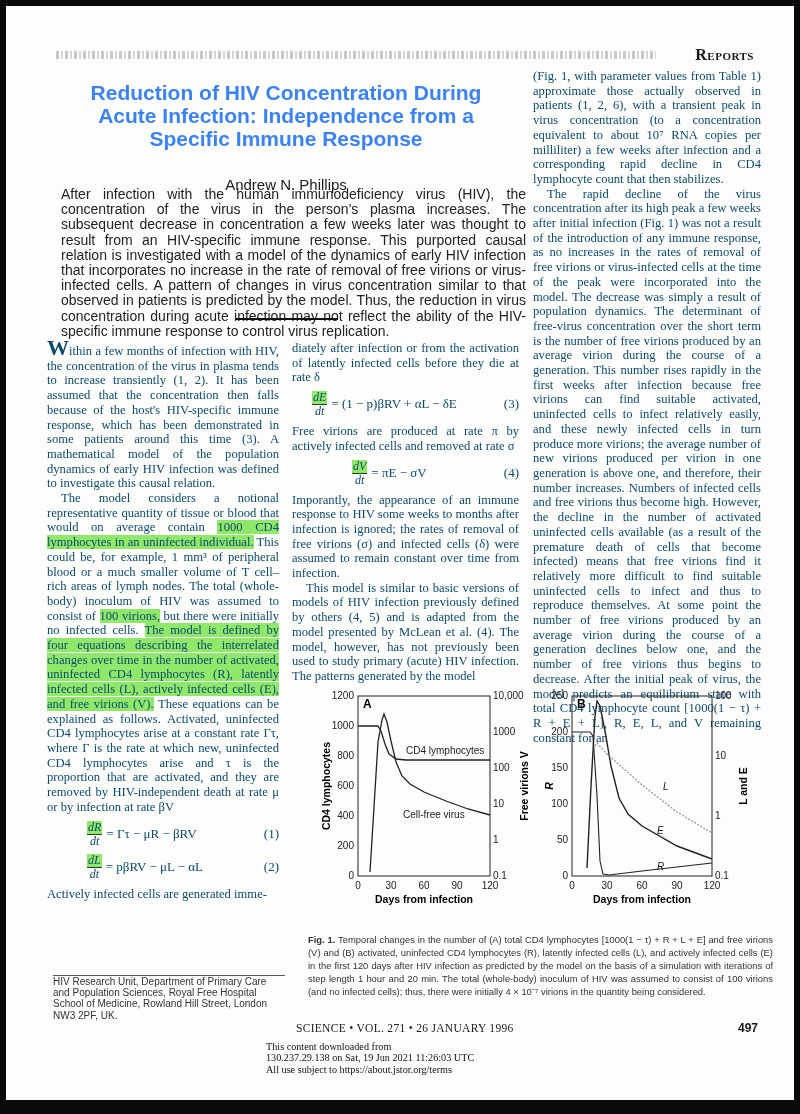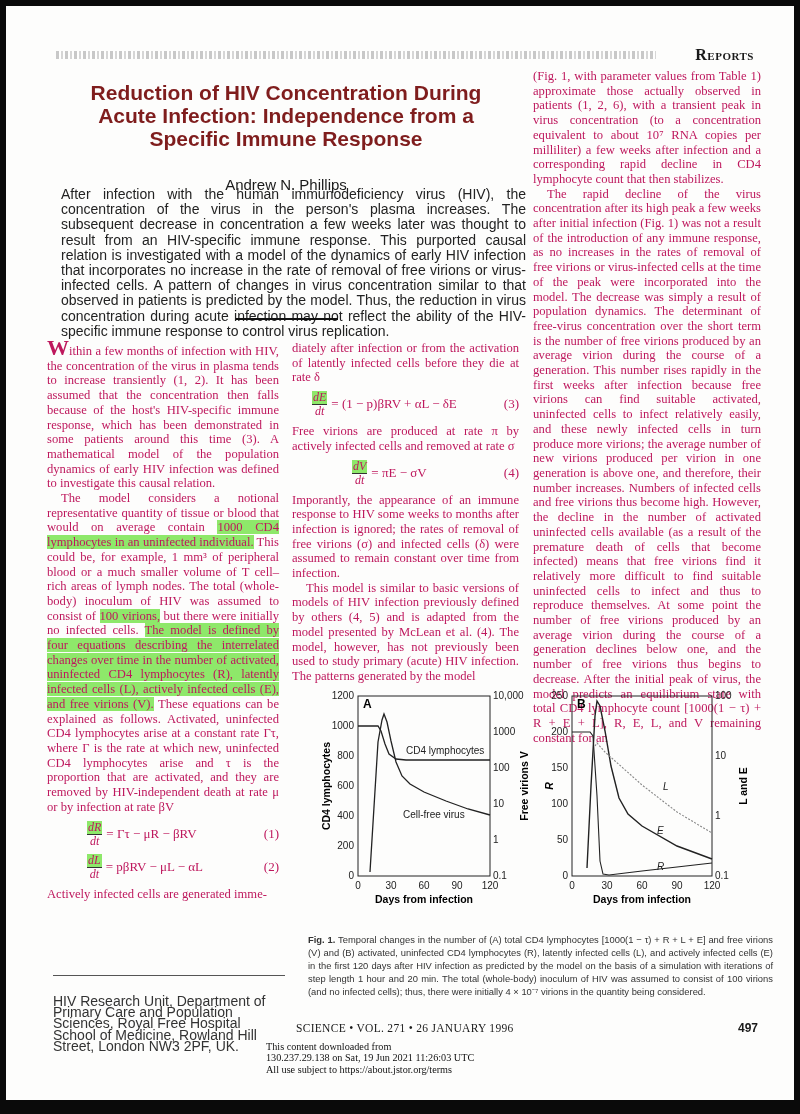--- a/index.html
+++ b/index.html
@@ -1,35 +1,35 @@
 <!DOCTYPE html>
 <html><head>
 <meta charset="utf-8">
 <style>
   html, body { margin:0; padding:0; }
   body { width:800px; height:1114px; background:#0a0a0a; position:relative; overflow:hidden; font-family:"Liberation Serif", serif; color:#1a1a1a; }
   .page { position:absolute; left:6px; top:6px; width:788px; height:1094px; background:#fdfdfc; }
   .banner-deco { position:absolute; left:50px; top:45px; width:600px; height:8px;
     background: repeating-linear-gradient(90deg,#bbb 0 3px,#fff 3px 5px,#ccc 5px 7px,#fff 7px 9px); opacity:.8; }
   .reports { position:absolute; right:40px; top:40px; font-size:16px; font-weight:bold; letter-spacing:0.5px; font-variant:small-caps;text-align:center; }
-  .title { position:absolute; left:60px; top:75px; width:440px; text-align:center; font-family:"Liberation Sans", sans-serif; font-size:21px; font-weight:bold; line-height:23px; color:#7f1d1d; }
+  .title { position:absolute; left:60px; top:75px; width:440px; text-align:center; font-family:"Liberation Sans", sans-serif; font-size:21px; font-weight:bold; line-height:23px; color:#3b82f6; }
   .author { position:absolute; left:60px; top:146px; width:440px; text-align:center; font-family:"Liberation Sans", sans-serif; font-size:15px;margin-top:24px; }
   .abstract { position:absolute; left:55px; top:181px; width:465px; font-family:"Liberation Sans", sans-serif; font-size:14px; line-height:15.2px; text-align:justify; color:#222; }
   .rule { position:absolute; left:230px; top:312px; width:102px; height:2px; background:#111; }
-  .col { position:absolute; font-size:12.6px; line-height:14.7px; text-align:justify; color:#be185d; hyphens:manual; }
+  .col { position:absolute; font-size:12.6px; line-height:14.7px; text-align:justify; color:#0c4a6e; hyphens:manual; }
   .col p { margin:0; }
   .col p.indent { text-indent:14px; }
   .dropcap { font-size:22px; font-weight:bold; line-height:14px; }
   .hl { background:#8ee86a; }
   .eq { display:flex; justify-content:space-between; align-items:center; margin:6px 0 6px 0; padding-left:40px; }
   .frac { display:inline-flex; flex-direction:column; align-items:center; font-style:italic; font-size:12px; line-height:13px; margin-right:4px; vertical-align:middle; }
   .frac .num { border-bottom:1px solid #333; padding:0 1px; }
   .eq-body { display:flex; align-items:center; font-size:13px; }
   .eq-num { font-size:13px; }
-  .affil { position:absolute; left:47px; top:969px; width:232px; font-family:"Liberation Sans", sans-serif; font-size:14px; line-height:11.2px; color:#333; border-top:1px solid #555; padding-top:20px; }
+  .affil { position:absolute; left:47px; top:969px; width:232px; font-family:"Liberation Sans", sans-serif; font-size:10px; line-height:11.2px; color:#333; border-top:1px solid #555; padding-top:0; }
   .fig { position:absolute; font-family:"Liberation Sans", sans-serif; }
   .caption { position:absolute; left:302px; top:927px; width:465px; font-family:"Liberation Sans", sans-serif; font-size:9.4px; line-height:13px; color:#333; text-align:justify; }
   .footer-journal { position:absolute; left:290px; top:1016px; font-size:11.5px; letter-spacing:0.3px; }
   .page-num { position:absolute; right:36px; top:1015px; font-family:"Liberation Sans", sans-serif; font-weight:bold; font-size:12px;text-align:center; }
   .jstor { position:absolute; left:260px; top:1035px; width:230px; text-align:left; font-size:10.2px; line-height:11.4px; color:#111; }
   svg text { font-family:"Liberation Sans", sans-serif; }
 </style>
 </head>
 <body>
 

